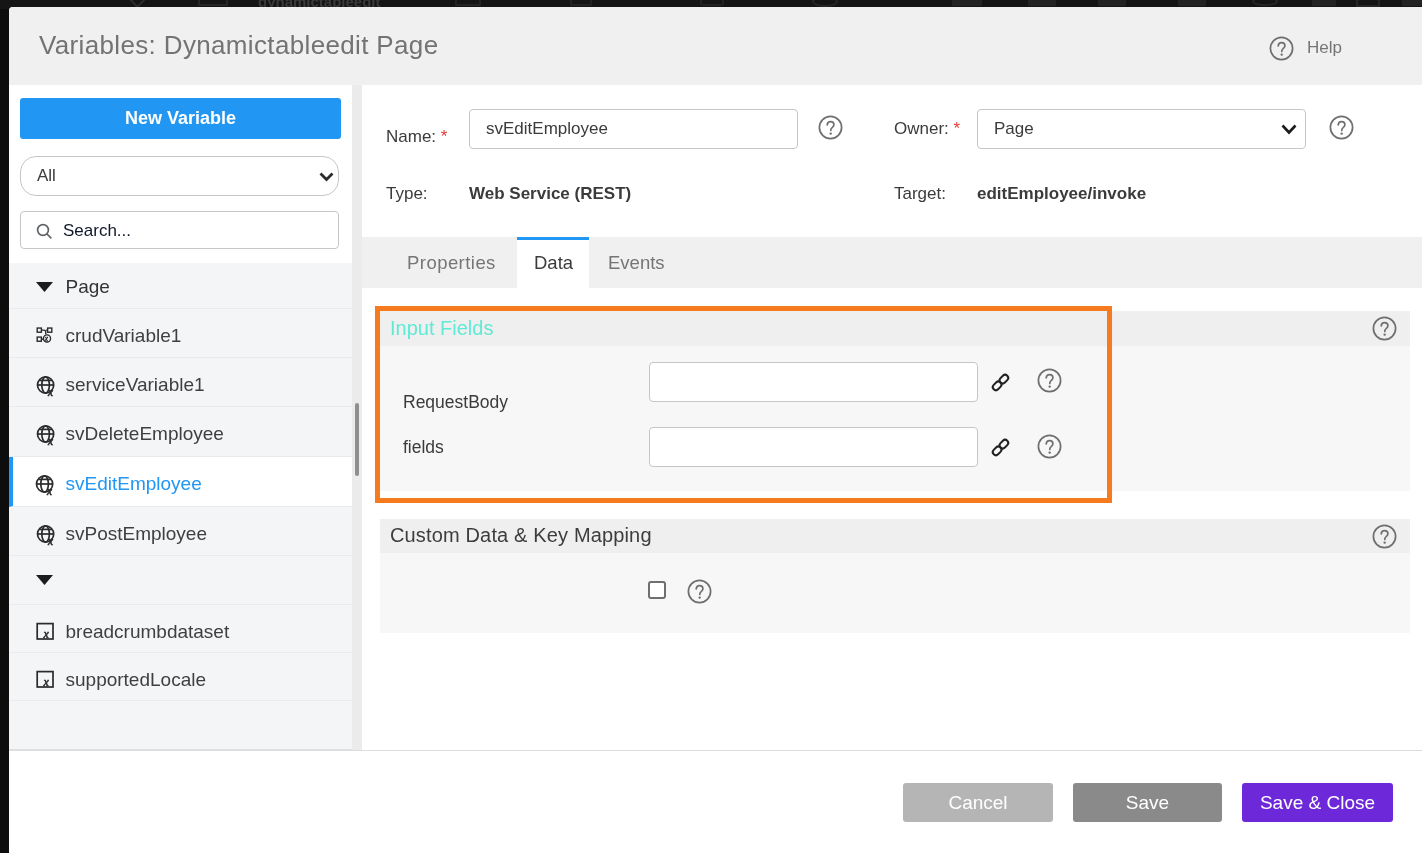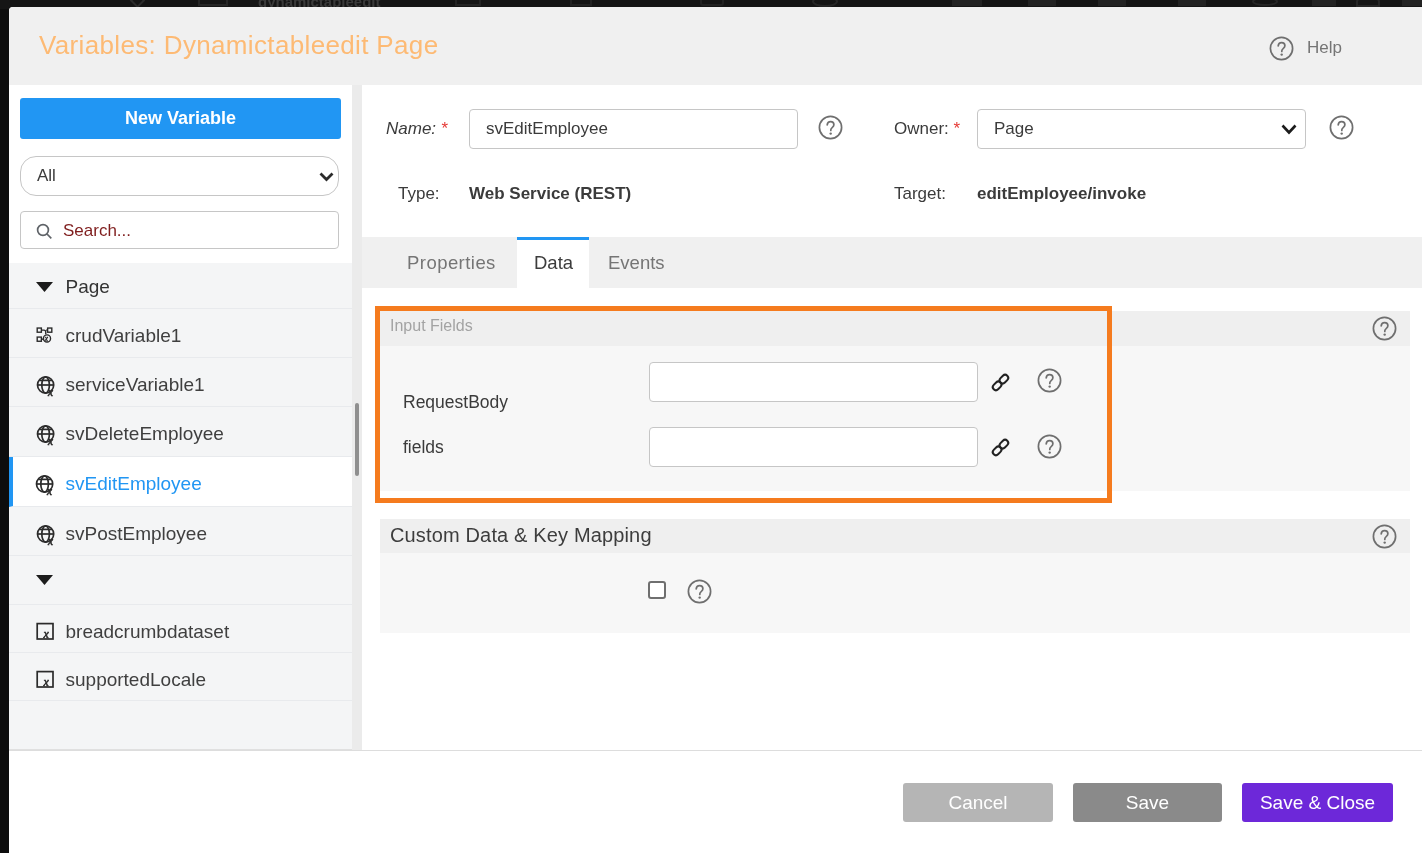--- a/index.html
+++ b/index.html
@@ -36,21 +36,21 @@
   <div class="abs" style="left:1098px;top:-2px;width:28px;height:8px;background:#232323;"></div>
   <div class="abs" style="left:1178px;top:-2px;width:28px;height:8px;background:#232323;"></div>
   <div class="abs" style="left:1252px;top:-3px;width:26px;height:9px;border:2px solid #262626;border-radius:50%;"></div>
   <div class="abs" style="left:1312px;top:-2px;width:24px;height:8px;background:#232323;"></div>
   <div class="abs" style="left:1356px;top:-4px;width:24px;height:11px;border:2px solid #262626;border-radius:50% 50% 0 0;"></div>
   <div class="abs" style="left:1402px;top:-2px;width:20px;height:8px;background:#232323;"></div>
 
   <div class="abs" style="left:9px;top:7px;width:1413px;height:846px;background:#fff;border-radius:4px 0 0 0;"></div>
 
   <div class="abs" style="left:9px;top:7px;width:1413px;height:78px;background:#f0f0f0;border-radius:4px 0 0 0;"></div>
-  <div class="abs" style="left:39px;top:30px;font-size:26px;letter-spacing:0.35px;color:#fdba74;">Variables: Dynamictableedit Page</div>
+  <div class="abs" style="left:39px;top:30px;font-size:26px;letter-spacing:0.35px;color:#737373;">Variables: Dynamictableedit Page</div>
   <svg class="hicon" style="left:1268.5px;top:35.5px;" viewBox="0 0 25 25" fill="none">
     <circle cx="12.5" cy="12.5" r="11.1" stroke="#6f6f6f" stroke-width="1.7"></circle>
     <path d="M9.2 9.9c.2-1.9 1.6-3.2 3.4-3.2 1.9 0 3.3 1.4 3.3 3.1 0 1.2-.6 2-1.7 2.8-1 .7-1.4 1.3-1.4 2.4v.4" stroke="#6f6f6f" stroke-width="1.7" stroke-linecap="round"></path>
     <circle cx="12.7" cy="18.6" r="1.2" fill="#6f6f6f"></circle>
   </svg>
   <div class="abs" style="left:1307px;top:38px;font-size:17px;color:#757575;">Help</div>
 
   <div class="row" style="top:263px;height:46px;">
     <svg class="abs" style="left:27px;top:19px;width:17px;height:10px;" viewBox="0 0 17 10">
         <polygon points="0,0 17,0 8.5,10" fill="#1c1c1c"></polygon>
@@ -137,27 +137,27 @@
     <div class="abs" style="left:16px;top:9px;">All</div>
     <svg class="abs" style="left:298px;top:15px;width:15px;height:10px;" viewBox="0 0 15 10" fill="none" stroke="#2b2b2b" stroke-width="2.8">
         <polyline points="1.5,1.5 7.5,7.5 13.5,1.5"></polyline>
       </svg>
   </div>
   <div class="inpt" style="left:20px;top:211px;width:319px;height:38px;">
     <svg class="abs" style="left:15px;top:11px;width:17px;height:17px;" viewBox="0 0 17 17" fill="none" stroke="#5f6368" stroke-width="1.7">
         <circle cx="7" cy="7" r="5.4"></circle>
         <path d="M11 11l4.3 4.3"></path>
       </svg>
-    <div class="abs" style="left:42px;top:9px;color:#7f1d1d;">Search...</div>
+    <div class="abs" style="left:42px;top:9px;color:#0f172a;">Search...</div>
   </div>
 
   <div class="abs" style="left:352px;top:85px;width:10px;height:665px;background:#ebebeb;"></div>
   <div class="abs" style="left:354.5px;top:403px;width:4.5px;height:73px;background:#8f8f8f;border-radius:2px;"></div>
 
-  <div class="lbl" style="left:386px;top:119px;font-style:italic;">Name: <span class="red">*</span></div>
+  <div class="lbl" style="left:386px;top:127px;">Name: <span class="red">*</span></div>
   <div class="inpt" style="left:469px;top:109px;width:329px;height:40px;">
       <div class="abs" style="left:16px;top:9px;">svEditEmployee</div>
     </div>
   <svg class="hicon" style="left:817.5px;top:115px;" viewBox="0 0 25 25" fill="none">
     <circle cx="12.5" cy="12.5" r="11.1" stroke="#6f6f6f" stroke-width="1.7"></circle>
     <path d="M9.2 9.9c.2-1.9 1.6-3.2 3.4-3.2 1.9 0 3.3 1.4 3.3 3.1 0 1.2-.6 2-1.7 2.8-1 .7-1.4 1.3-1.4 2.4v.4" stroke="#6f6f6f" stroke-width="1.7" stroke-linecap="round"></path>
     <circle cx="12.7" cy="18.6" r="1.2" fill="#6f6f6f"></circle>
   </svg>
   <div class="lbl" style="left:894px;top:119px;">Owner: <span class="red">*</span></div>
   <div class="inpt" style="left:977px;top:109px;width:329px;height:40px;">
@@ -165,33 +165,33 @@
     <svg class="abs" style="left:303px;top:14px;width:16px;height:11px;" viewBox="0 0 16 11" fill="none" stroke="#1c1c1c" stroke-width="2.6">
         <polyline points="1.5,1.5 8,8.5 14.5,1.5"></polyline>
       </svg>
   </div>
   <svg class="hicon" style="left:1328.5px;top:114.5px;" viewBox="0 0 25 25" fill="none">
     <circle cx="12.5" cy="12.5" r="11.1" stroke="#6f6f6f" stroke-width="1.7"></circle>
     <path d="M9.2 9.9c.2-1.9 1.6-3.2 3.4-3.2 1.9 0 3.3 1.4 3.3 3.1 0 1.2-.6 2-1.7 2.8-1 .7-1.4 1.3-1.4 2.4v.4" stroke="#6f6f6f" stroke-width="1.7" stroke-linecap="round"></path>
     <circle cx="12.7" cy="18.6" r="1.2" fill="#6f6f6f"></circle>
   </svg>
 
-  <div class="lbl" style="left:386px;top:184px;margin-left:12px;">Type:</div>
+  <div class="lbl" style="left:386px;top:184px;">Type:</div>
   <div class="lbl bold" style="left:469px;top:184px;">Web Service (REST)</div>
   <div class="lbl" style="left:894px;top:184px;">Target:</div>
   <div class="lbl bold" style="left:977px;top:184px;">editEmployee/invoke</div>
 
   <div class="abs" style="left:362px;top:237px;width:1060px;height:51px;background:#f0f0f0;"></div>
   <div class="abs" style="left:407px;top:252px;font-size:18.5px;letter-spacing:0.45px;color:#757575;">Properties</div>
   <div class="abs" style="left:517px;top:237px;width:72px;height:51px;background:#fff;border-top:3px solid #2196f3;"></div>
   <div class="abs" style="left:534px;top:252px;font-size:18.5px;color:#3c3c3c;">Data</div>
   <div class="abs" style="left:608px;top:252px;font-size:18.5px;color:#757575;">Events</div>
 
   <div class="abs" style="left:380px;top:311px;width:1030px;height:35px;background:#efefef;"></div>
-  <div class="abs" style="left:390px;top:317px;font-size:16px;color:#a3a3a3;">Input Fields</div>
+  <div class="abs" style="left:390px;top:317px;font-size:20px;color:#5eead4;">Input Fields</div>
   <svg class="hicon" style="left:1371.5px;top:315.5px;" viewBox="0 0 25 25" fill="none">
     <circle cx="12.5" cy="12.5" r="11.1" stroke="#6f6f6f" stroke-width="1.7"></circle>
     <path d="M9.2 9.9c.2-1.9 1.6-3.2 3.4-3.2 1.9 0 3.3 1.4 3.3 3.1 0 1.2-.6 2-1.7 2.8-1 .7-1.4 1.3-1.4 2.4v.4" stroke="#6f6f6f" stroke-width="1.7" stroke-linecap="round"></path>
     <circle cx="12.7" cy="18.6" r="1.2" fill="#6f6f6f"></circle>
   </svg>
   <div class="abs" style="left:380px;top:346px;width:1030px;height:145px;background:#f7f7f7;"></div>
 
   <div class="lbl" style="left:403px;top:372px;font-size:17.5px;margin-top:20px;">RequestBody</div>
   <div class="inpt" style="left:649px;top:362px;width:329px;height:40px;"></div>
   <svg class="abs" style="left:990px;top:372px;width:21px;height:21px;" viewBox="0 0 21 21" fill="none" stroke="#222" stroke-width="2">

